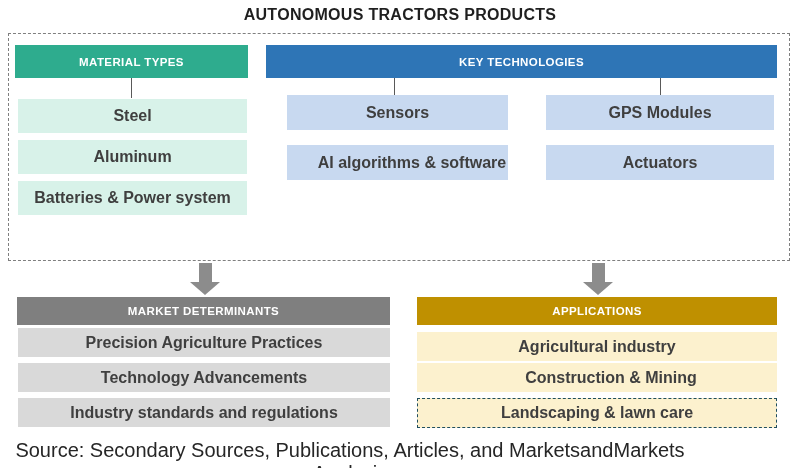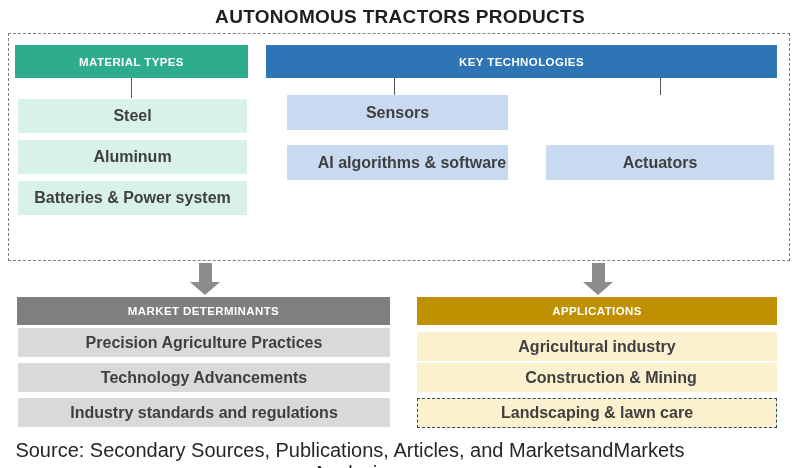--- a/index.html
+++ b/index.html
@@ -2,21 +2,21 @@
 <html><head>
 <meta charset="utf-8">
 <style>
   html,body{margin:0;padding:0;background:#ffffff;}
   .canvas{
     position:relative;width:800px;height:468px;background:#ffffff;
     font-family:"Liberation Sans",sans-serif;overflow:hidden;
   }
   .title{
     position:absolute;top:6px;left:0;width:800px;text-align:center;
-    font-size:19px;font-weight:bold;color:#1f1f1f;letter-spacing:.3px;
+    font-size:16px;font-weight:bold;color:#1f1f1f;letter-spacing:.3px;
   }
   .dashed-panel{
     position:absolute;left:8px;top:33px;width:782px;height:228px;
     border:1px dashed #7f7f7f;background:#ffffff;box-sizing:border-box;
   }
   .hdr{
     position:absolute;color:#ffffff;font-weight:bold;font-size:11.5px;
     display:flex;align-items:center;justify-content:center;letter-spacing:.4px;
   }
   .hdr-material{left:15px;top:45px;width:233px;height:33px;background:#2eac8e;}
@@ -58,20 +58,21 @@
   <div class="connector" style="left:131px;top:78px;height:20px;"></div>
   <div class="item mt" style="top:99px;">Steel</div>
   <div class="item mt" style="top:140px;">Aluminum</div>
   <div class="item mt" style="top:181px;">Batteries &amp; Power system</div>
 
   <div class="hdr hdr-tech">KEY TECHNOLOGIES</div>
   <div class="connector" style="left:394px;top:78px;height:17px;"></div>
   <div class="connector" style="left:660px;top:78px;height:17px;"></div>
   <div class="item kt1" style="top:95px;">Sensors</div>
   <div class="item kt1" style="top:145px;padding-left:29px;">AI algorithms &amp; software</div>
+  <div class="item kt2" style="top:95px;">GPS Modules</div>
   <div class="item kt2" style="top:145px;">Actuators</div>
 
   <div class="arrow-shaft" style="left:199px;top:263px;"></div>
   <div class="arrow-head" style="left:190px;top:282px;"></div>
   <div class="arrow-shaft" style="left:592px;top:263px;"></div>
   <div class="arrow-head" style="left:583px;top:282px;"></div>
 
   <div class="hdr hdr-determinants">MARKET DETERMINANTS</div>
   <div class="item md" style="top:328px;">Precision Agriculture Practices</div>
   <div class="item md" style="top:363px;">Technology Advancements</div>

